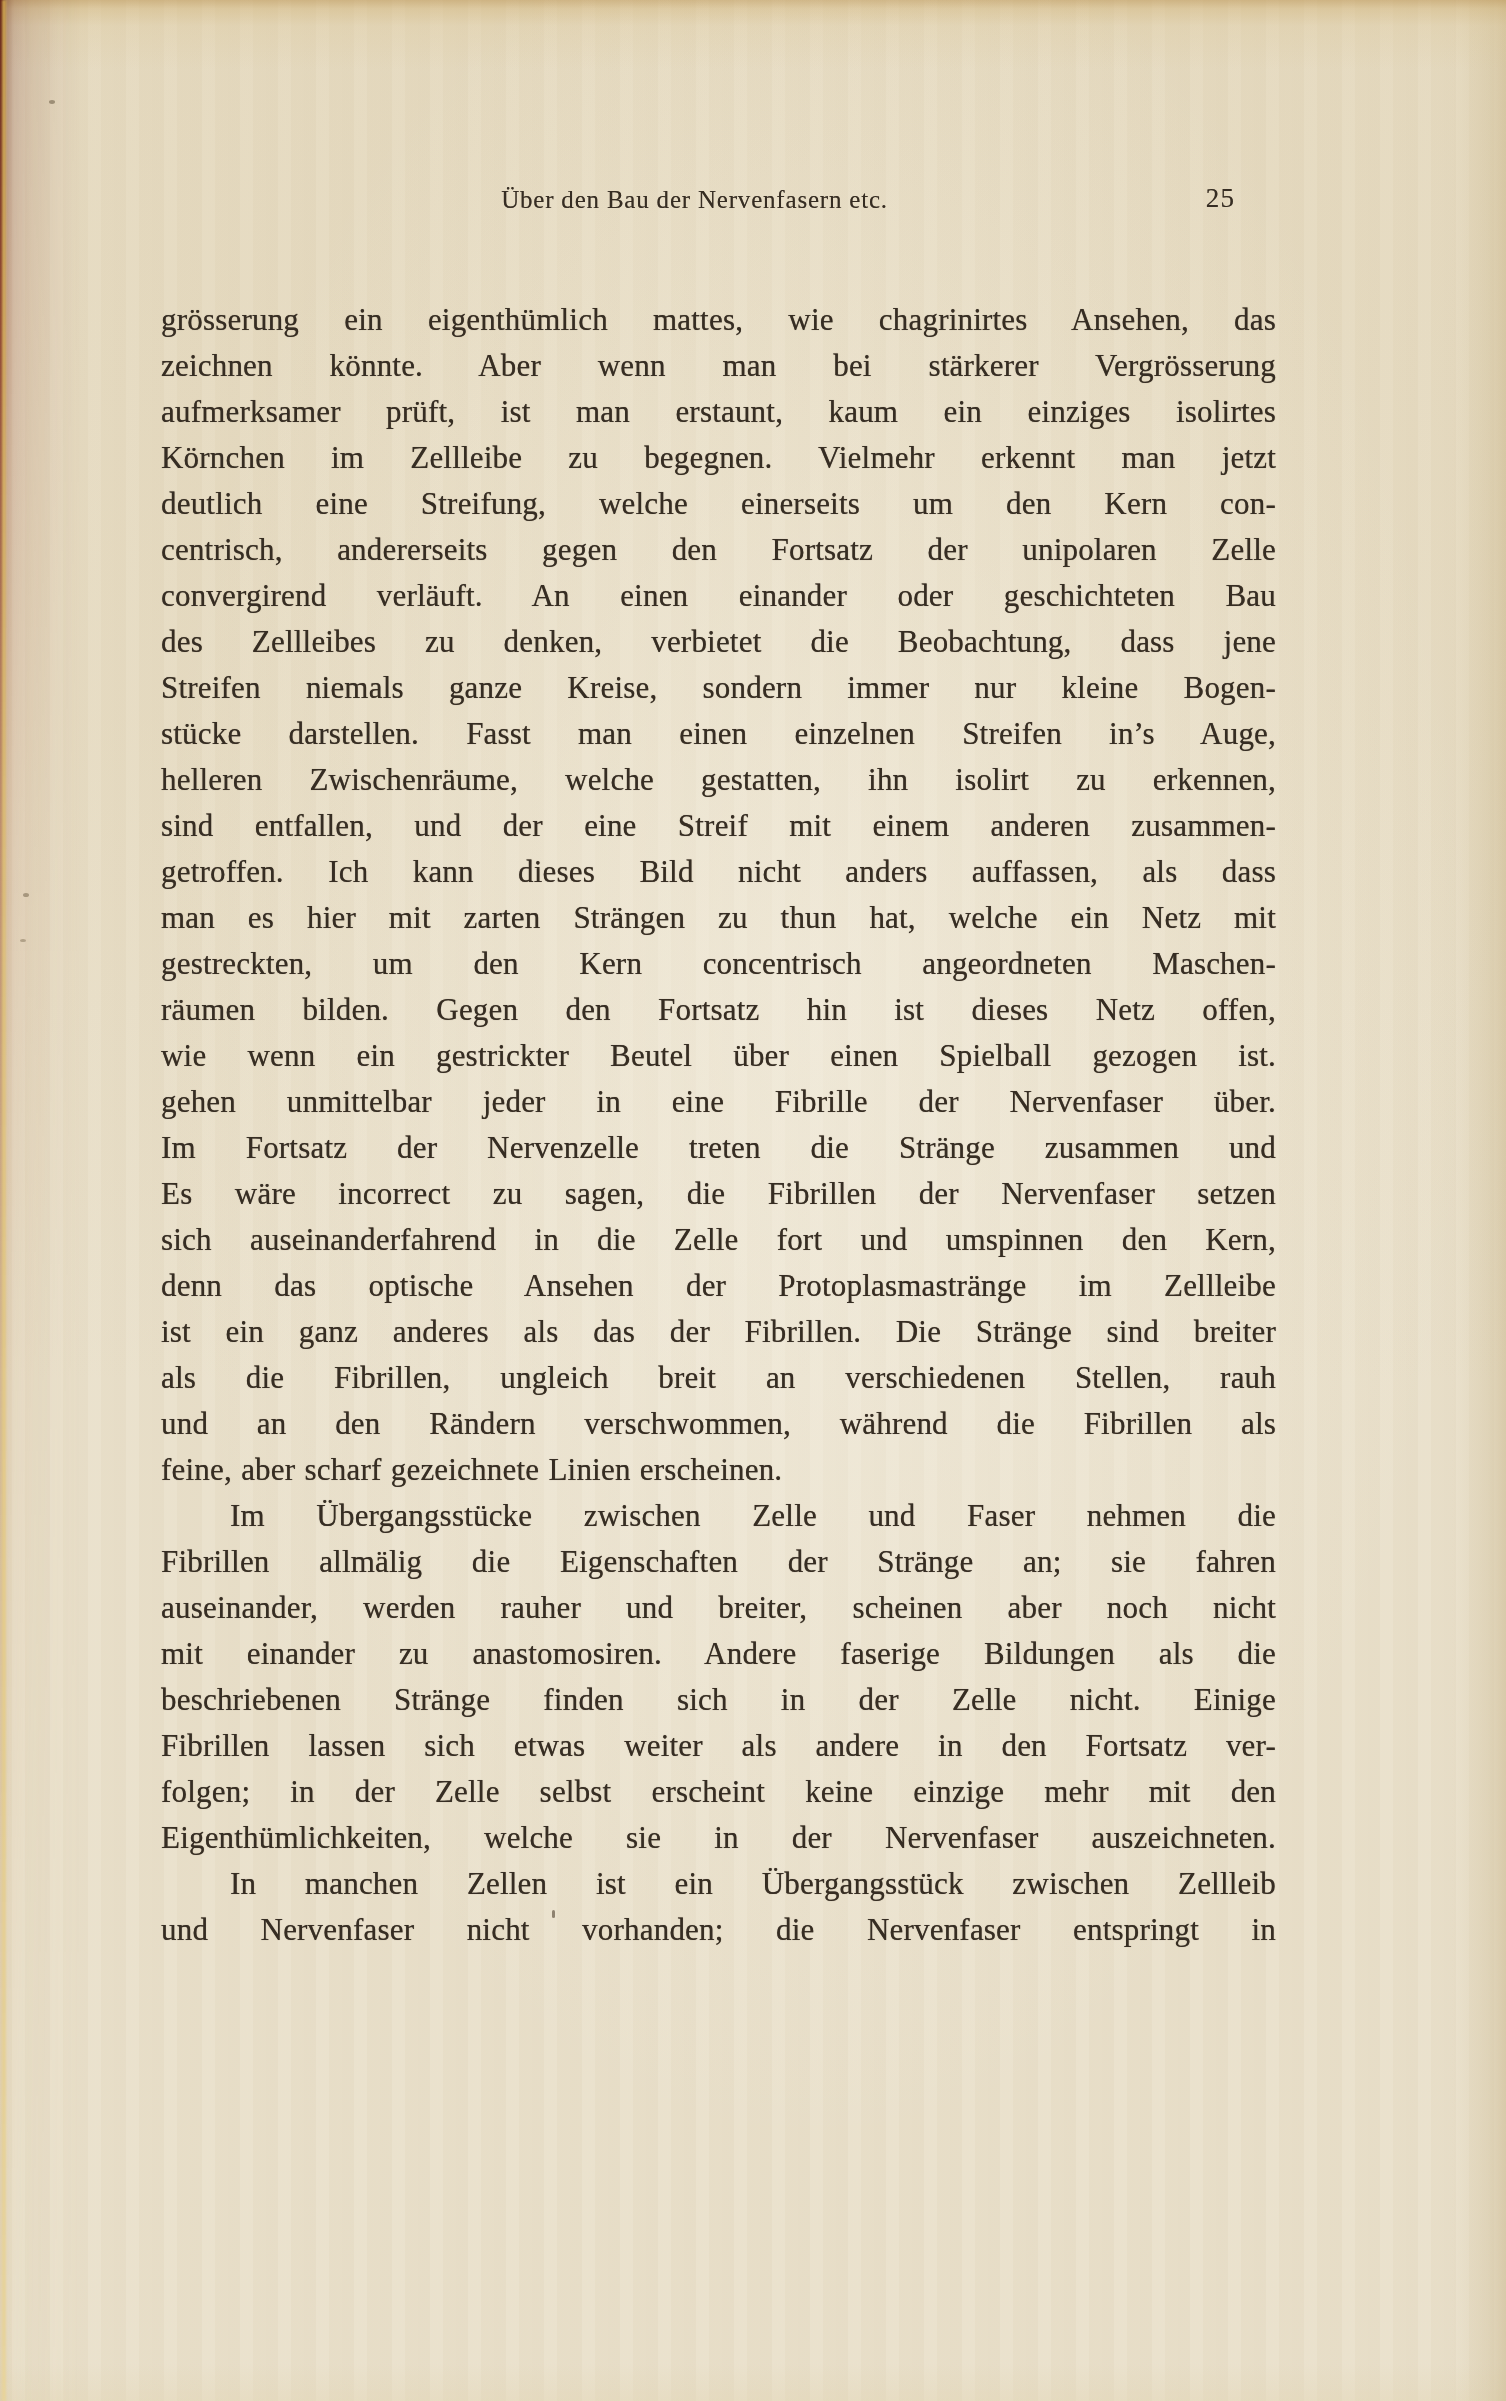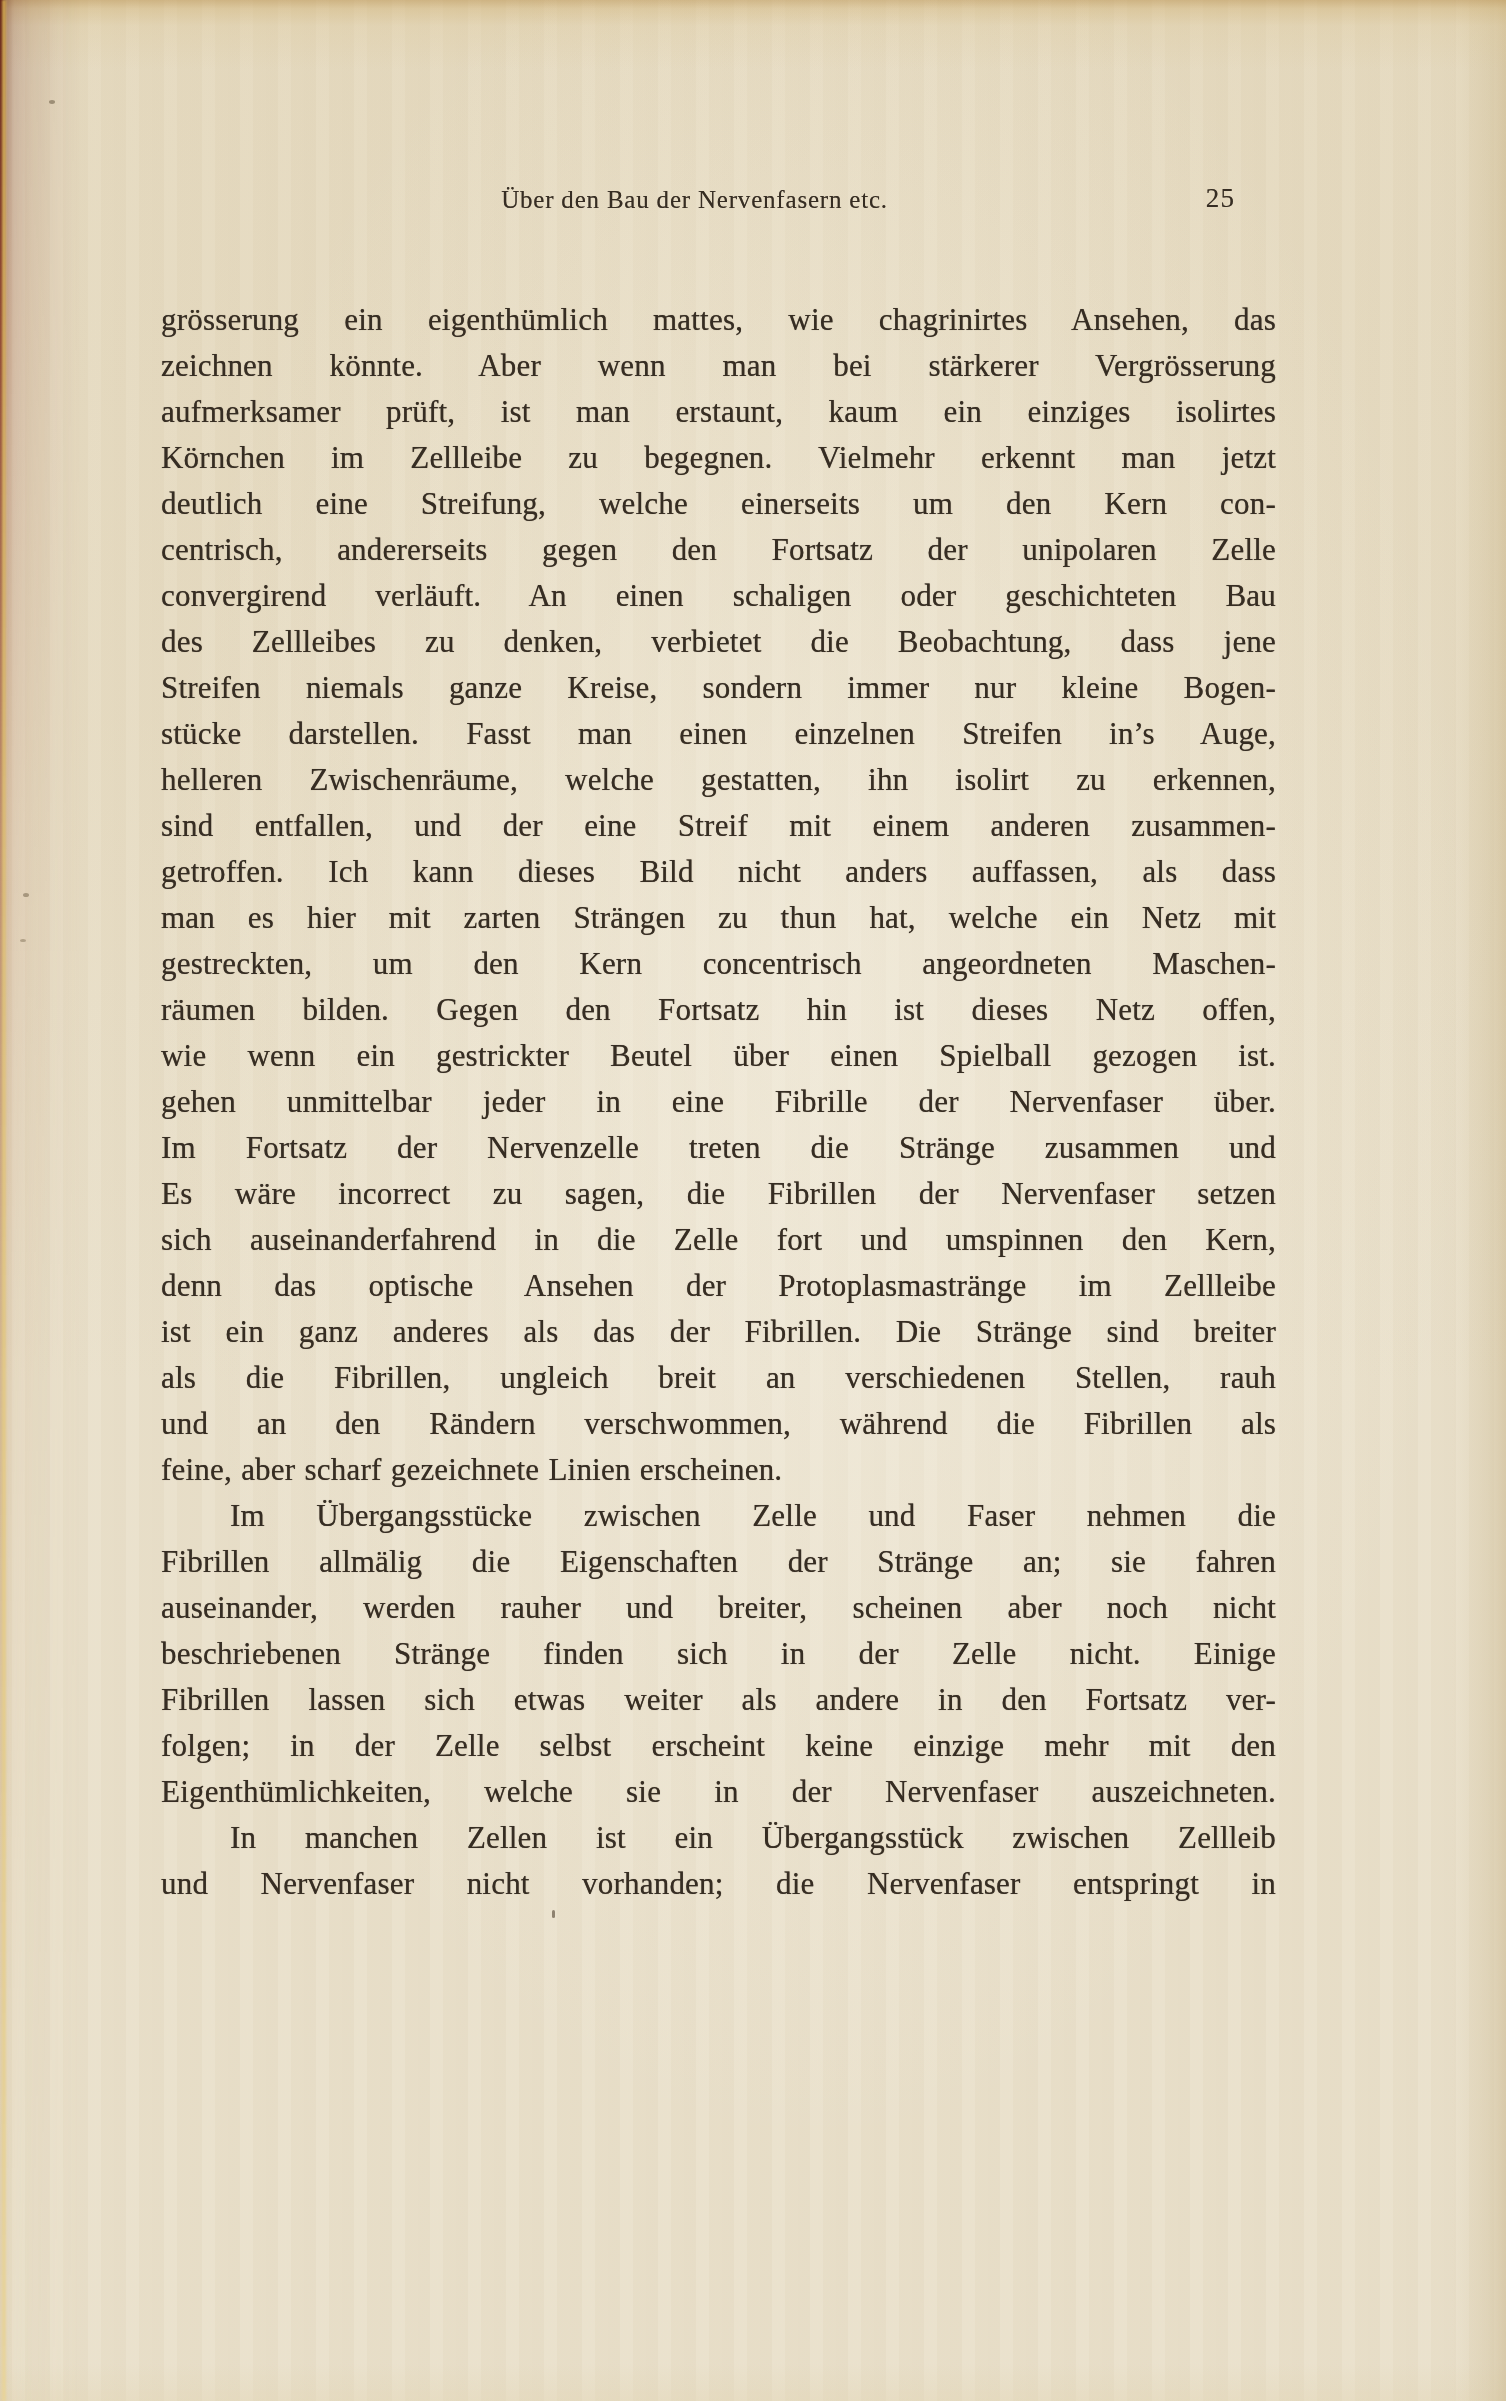--- a/index.html
+++ b/index.html
@@ -76,21 +76,21 @@
     <span class="pagenum">25</span>
   </div>
 
   <div class="textblock">
       <div class="line">grösserung ein eigenthümlich mattes, wie chagrinirtes Ansehen, das</div>
       <div class="line">zeichnen könnte. Aber wenn man bei stärkerer Vergrösserung</div>
       <div class="line">aufmerksamer prüft, ist man erstaunt, kaum ein einziges isolirtes</div>
       <div class="line">Körnchen im Zellleibe zu begegnen. Vielmehr erkennt man jetzt</div>
       <div class="line">deutlich eine Streifung, welche einerseits um den Kern con-</div>
       <div class="line">centrisch, andererseits gegen den Fortsatz der unipolaren Zelle</div>
-      <div class="line">convergirend verläuft. An einen schaligen oder geschichteten Bau</div>
+      <div class="line">convergirend verläuft. An einen einander oder geschichteten Bau</div>
       <div class="line">des Zellleibes zu denken, verbietet die Beobachtung, dass jene</div>
       <div class="line">Streifen niemals ganze Kreise, sondern immer nur kleine Bogen-</div>
       <div class="line">stücke darstellen. Fasst man einen einzelnen Streifen in’s Auge,</div>
       <div class="line">helleren Zwischenräume, welche gestatten, ihn isolirt zu erkennen,</div>
       <div class="line">sind entfallen, und der eine Streif mit einem anderen zusammen-</div>
       <div class="line">getroffen. Ich kann dieses Bild nicht anders auffassen, als dass</div>
       <div class="line">man es hier mit zarten Strängen zu thun hat, welche ein Netz mit</div>
       <div class="line">gestreckten, um den Kern concentrisch angeordneten Maschen-</div>
       <div class="line">räumen bilden. Gegen den Fortsatz hin ist dieses Netz offen,</div>
       <div class="line">wie wenn ein gestrickter Beutel über einen Spielball gezogen ist.</div>
@@ -99,20 +99,21 @@
       <div class="line">Es wäre incorrect zu sagen, die Fibrillen der Nervenfaser setzen</div>
       <div class="line">sich auseinanderfahrend in die Zelle fort und umspinnen den Kern,</div>
       <div class="line">denn das optische Ansehen der Protoplasmastränge im Zellleibe</div>
       <div class="line">ist ein ganz anderes als das der Fibrillen. Die Stränge sind breiter</div>
       <div class="line">als die Fibrillen, ungleich breit an verschiedenen Stellen, rauh</div>
       <div class="line">und an den Rändern verschwommen, während die Fibrillen als</div>
       <div class="line no-just">feine, aber scharf gezeichnete Linien erscheinen.</div>
       <div class="line indent">Im Übergangsstücke zwischen Zelle und Faser nehmen die</div>
       <div class="line">Fibrillen allmälig die Eigenschaften der Stränge an; sie fahren</div>
       <div class="line">auseinander, werden rauher und breiter, scheinen aber noch nicht</div>
+      <div class="line">mit einander zu anastomosiren. Andere faserige Bildungen als die</div>
       <div class="line">beschriebenen Stränge finden sich in der Zelle nicht. Einige</div>
       <div class="line">Fibrillen lassen sich etwas weiter als andere in den Fortsatz ver-</div>
       <div class="line">folgen; in der Zelle selbst erscheint keine einzige mehr mit den</div>
       <div class="line">Eigenthümlichkeiten, welche sie in der Nervenfaser auszeichneten.</div>
       <div class="line indent">In manchen Zellen ist ein Übergangsstück zwischen Zellleib</div>
       <div class="line">und Nervenfaser nicht vorhanden; die Nervenfaser entspringt in</div>
     </div>
 </div>
 
 

